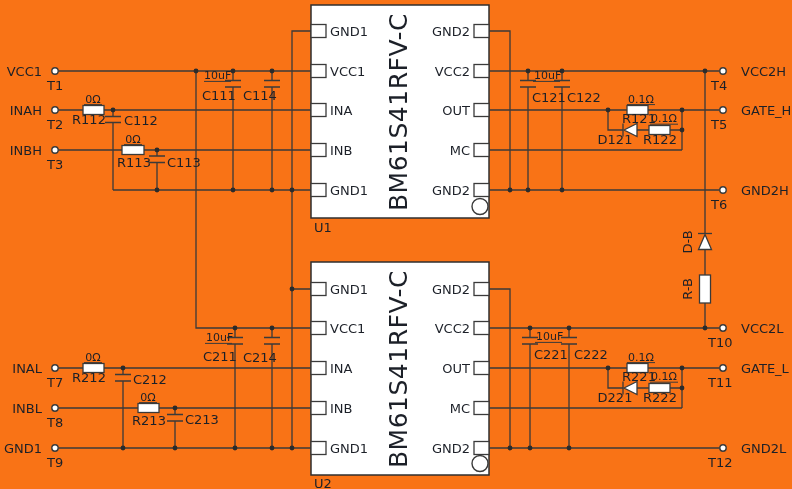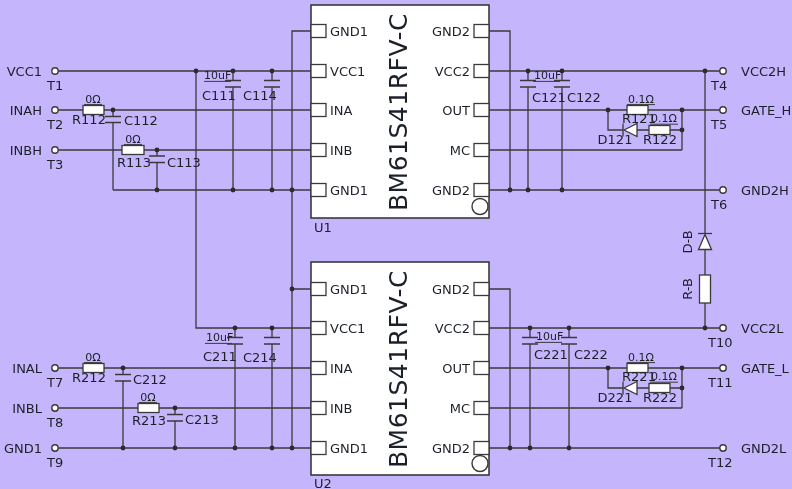--- a/index.html
+++ b/index.html
@@ -1,16 +1,16 @@
 <!DOCTYPE html>
 <html><head>
 <meta charset="utf-8">
 <style>
   html,body{margin:0;padding:0;background:#ffffff;}
-  .canvas{position:relative;width:792px;height:489px;background:#c4b5fd;overflow:hidden;
+  .canvas{position:relative;width:792px;height:489px;background:#f97316;overflow:hidden;
           font-family:"DejaVu Sans","Liberation Sans",sans-serif;}
   svg{display:block;}
   .wire{stroke:#3a3a3a;stroke-width:1.3;fill:none;}
   .box{fill:#ffffff;stroke:#3a3a3a;stroke-width:1.3;}
   .chip{fill:#ffffff;stroke:#2f2f2f;stroke-width:1.5;}
   .dot{fill:#2b2b2b;stroke:none;}
   .term{fill:#ffffff;stroke:#3a3a3a;stroke-width:1.4;}
   .dio{fill:#ffffff;stroke:#3a3a3a;stroke-width:1.3;}
   .u{stroke:#3a3a3a;stroke-width:1;}
   text{fill:#1c2028;font-family:"DejaVu Sans","Liberation Sans",sans-serif;}

